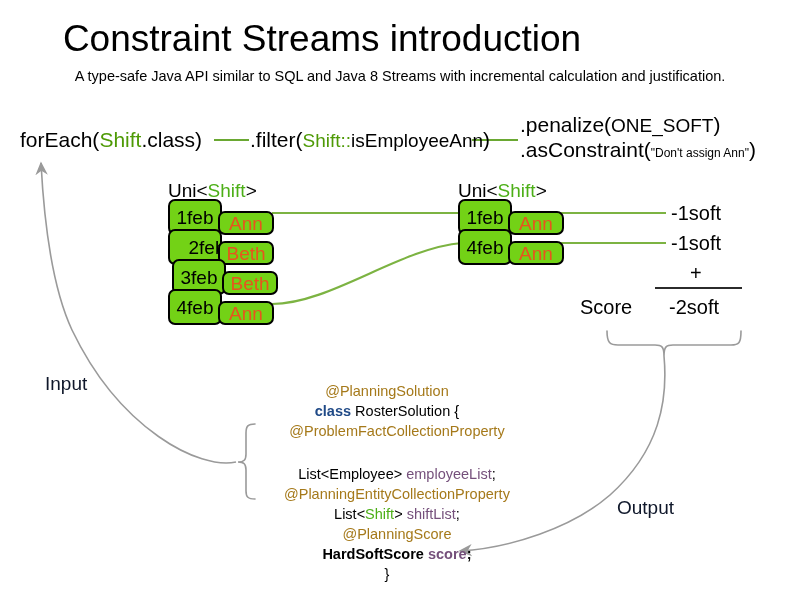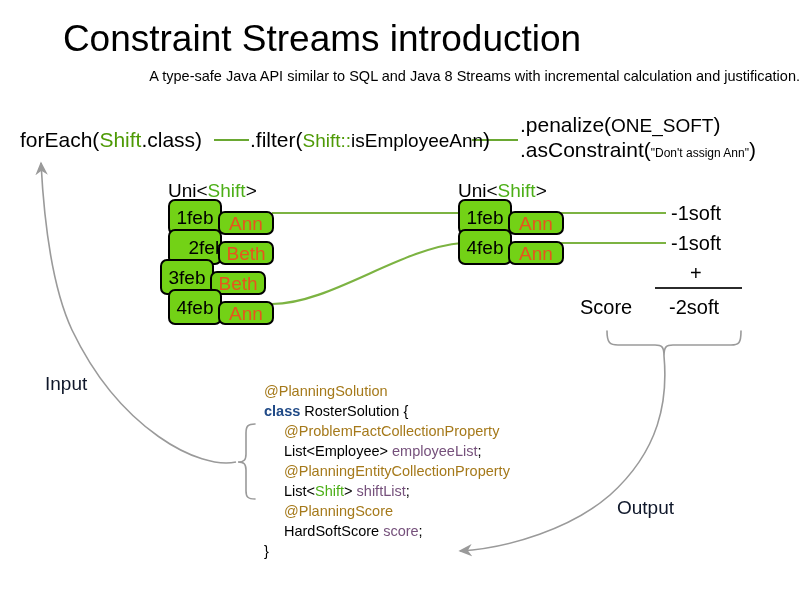--- a/index.html
+++ b/index.html
@@ -10,21 +10,21 @@
   }
   #stage{position:absolute;left:0;top:0;width:800px;height:600px;}
   svg.layer{position:absolute;left:0;top:0;width:800px;height:600px;pointer-events:none;}
   .abs{position:absolute;white-space:nowrap;}
 
   .title{
     left:0;top:18px;width:644px;text-align:center;
     font-size:37px;letter-spacing:0px;color:#000;
   }
   .subtitle{
-    left:0;top:68px;width:800px;text-align:right;
+    left:0;top:68px;width:800px;text-align:center;
     font-size:14.5px;color:#000;
   }
 
   
   .pipe{font-size:21px;color:#000;}
   .green{color:#4e9a06;}
   .greenbright{color:#4caf17;}
   .small-arg{font-size:19px;}
   .tiny-arg{font-size:12px;}
   .label-uni{font-size:19px;color:#000;margin-top:12px;}
@@ -37,21 +37,21 @@
     font-size:19px;line-height:1;box-sizing:border-box;
   }
   .cell-date{color:#000;padding:0 4px;}
   .cell-name{color:#e8541e;padding:0 5px;margin-left:-4px;margin-top:12px;}
 
   .softtxt{font-size:20px;color:#000;}
   .plus{font-size:20px;color:#000;}
   .scorelbl{font-size:20px;color:#000;}
 
   
-  .code{font-size:14.5px;line-height:20px;color:#000;}
+  .code{font-size:14.5px;line-height:20px;color:#000;text-align:center;}
   .anno{color:#a5791a;}
   .kw{color:#204a87;font-weight:bold;}
   .var{color:#75507b;}
   .cgreen{color:#4caf17;}
 
   .io-label{font-size:19px;color:#0f172a;}
 </style>
 </head>
 <body>
 
@@ -102,21 +102,21 @@
 
   <div id="left-cards">
       <div class="card" style="left: 168px; top: 199px;">
         <div class="cell cell-date" style="width: 54px;">1feb</div>
         <div class="cell cell-name" style="width: 56px;">Ann</div>
       </div>
       <div class="card" style="left: 168px; top: 229px;">
         <div class="cell cell-date" style="width: 54px; padding-left: 28px;">2feb</div>
         <div class="cell cell-name" style="width: 56px;">Beth</div>
       </div>
-      <div class="card" style="left: 160px; top: 259px; border-radius: 8px;">
+      <div class="card" style="left: 172px; top: 259px; border-radius: 8px;">
         <div class="cell cell-date" style="width: 54px;">3feb</div>
         <div class="cell cell-name" style="width: 56px;">Beth</div>
       </div>
       <div class="card" style="left: 168px; top: 289px;">
         <div class="cell cell-date" style="width: 54px;">4feb</div>
         <div class="cell cell-name" style="width: 56px;">Ann</div>
       </div>
     </div>
 
   <div id="right-cards">
@@ -136,25 +136,25 @@
     </div>
 
   <div class="abs plus" style="left:690px;top:262px;">+</div>
   <div class="abs scorelbl" style="left:580px;top:296px;">Score</div>
   <div class="abs scorelbl" style="left:669px;top:296px;">-2soft</div>
 
   <div class="abs code" style="left:264px;top:381px;" id="code-block">
       <div style="padding-left: 0px;"><span class="anno">@PlanningSolution</span></div>
       <div style="padding-left: 0px;"><span class="kw">class </span><span>RosterSolution {</span></div>
       <div style="padding-left: 20px;"><span class="anno">@ProblemFactCollectionProperty</span></div>
-      <div style="padding-left: 20px;"><span>List&lt;Employee&gt; </span><span class="var">employeeList</span><span>;</span></div>
+      <div style="padding-left: 20px; margin-top: 23px;"><span>List&lt;Employee&gt; </span><span class="var">employeeList</span><span>;</span></div>
       <div style="padding-left: 20px;"><span class="anno">@PlanningEntityCollectionProperty</span></div>
       <div style="padding-left: 20px;"><span>List&lt;</span><span class="cgreen">Shift</span><span>&gt; </span><span class="var">shiftList</span><span>;</span></div>
       <div style="padding-left: 0px;"><span> </span></div>
       <div style="padding-left: 20px;"><span class="anno">@PlanningScore</span></div>
-      <div style="padding-left: 20px;"><span>HardSoftScore </span><span class="var">score</span><span>;</span></div>
+      <div style="padding-left: 20px; font-weight: bold;"><span>HardSoftScore </span><span class="var">score</span><span>;</span></div>
       <div style="padding-left: 0px;"><span>}</span></div>
     </div>
 
   <div class="abs io-label" style="left:45px;top:373px;">Input</div>
   <div class="abs io-label" style="left:617px;top:497px;">Output</div>
 
 </div>
 
 </body></html>

